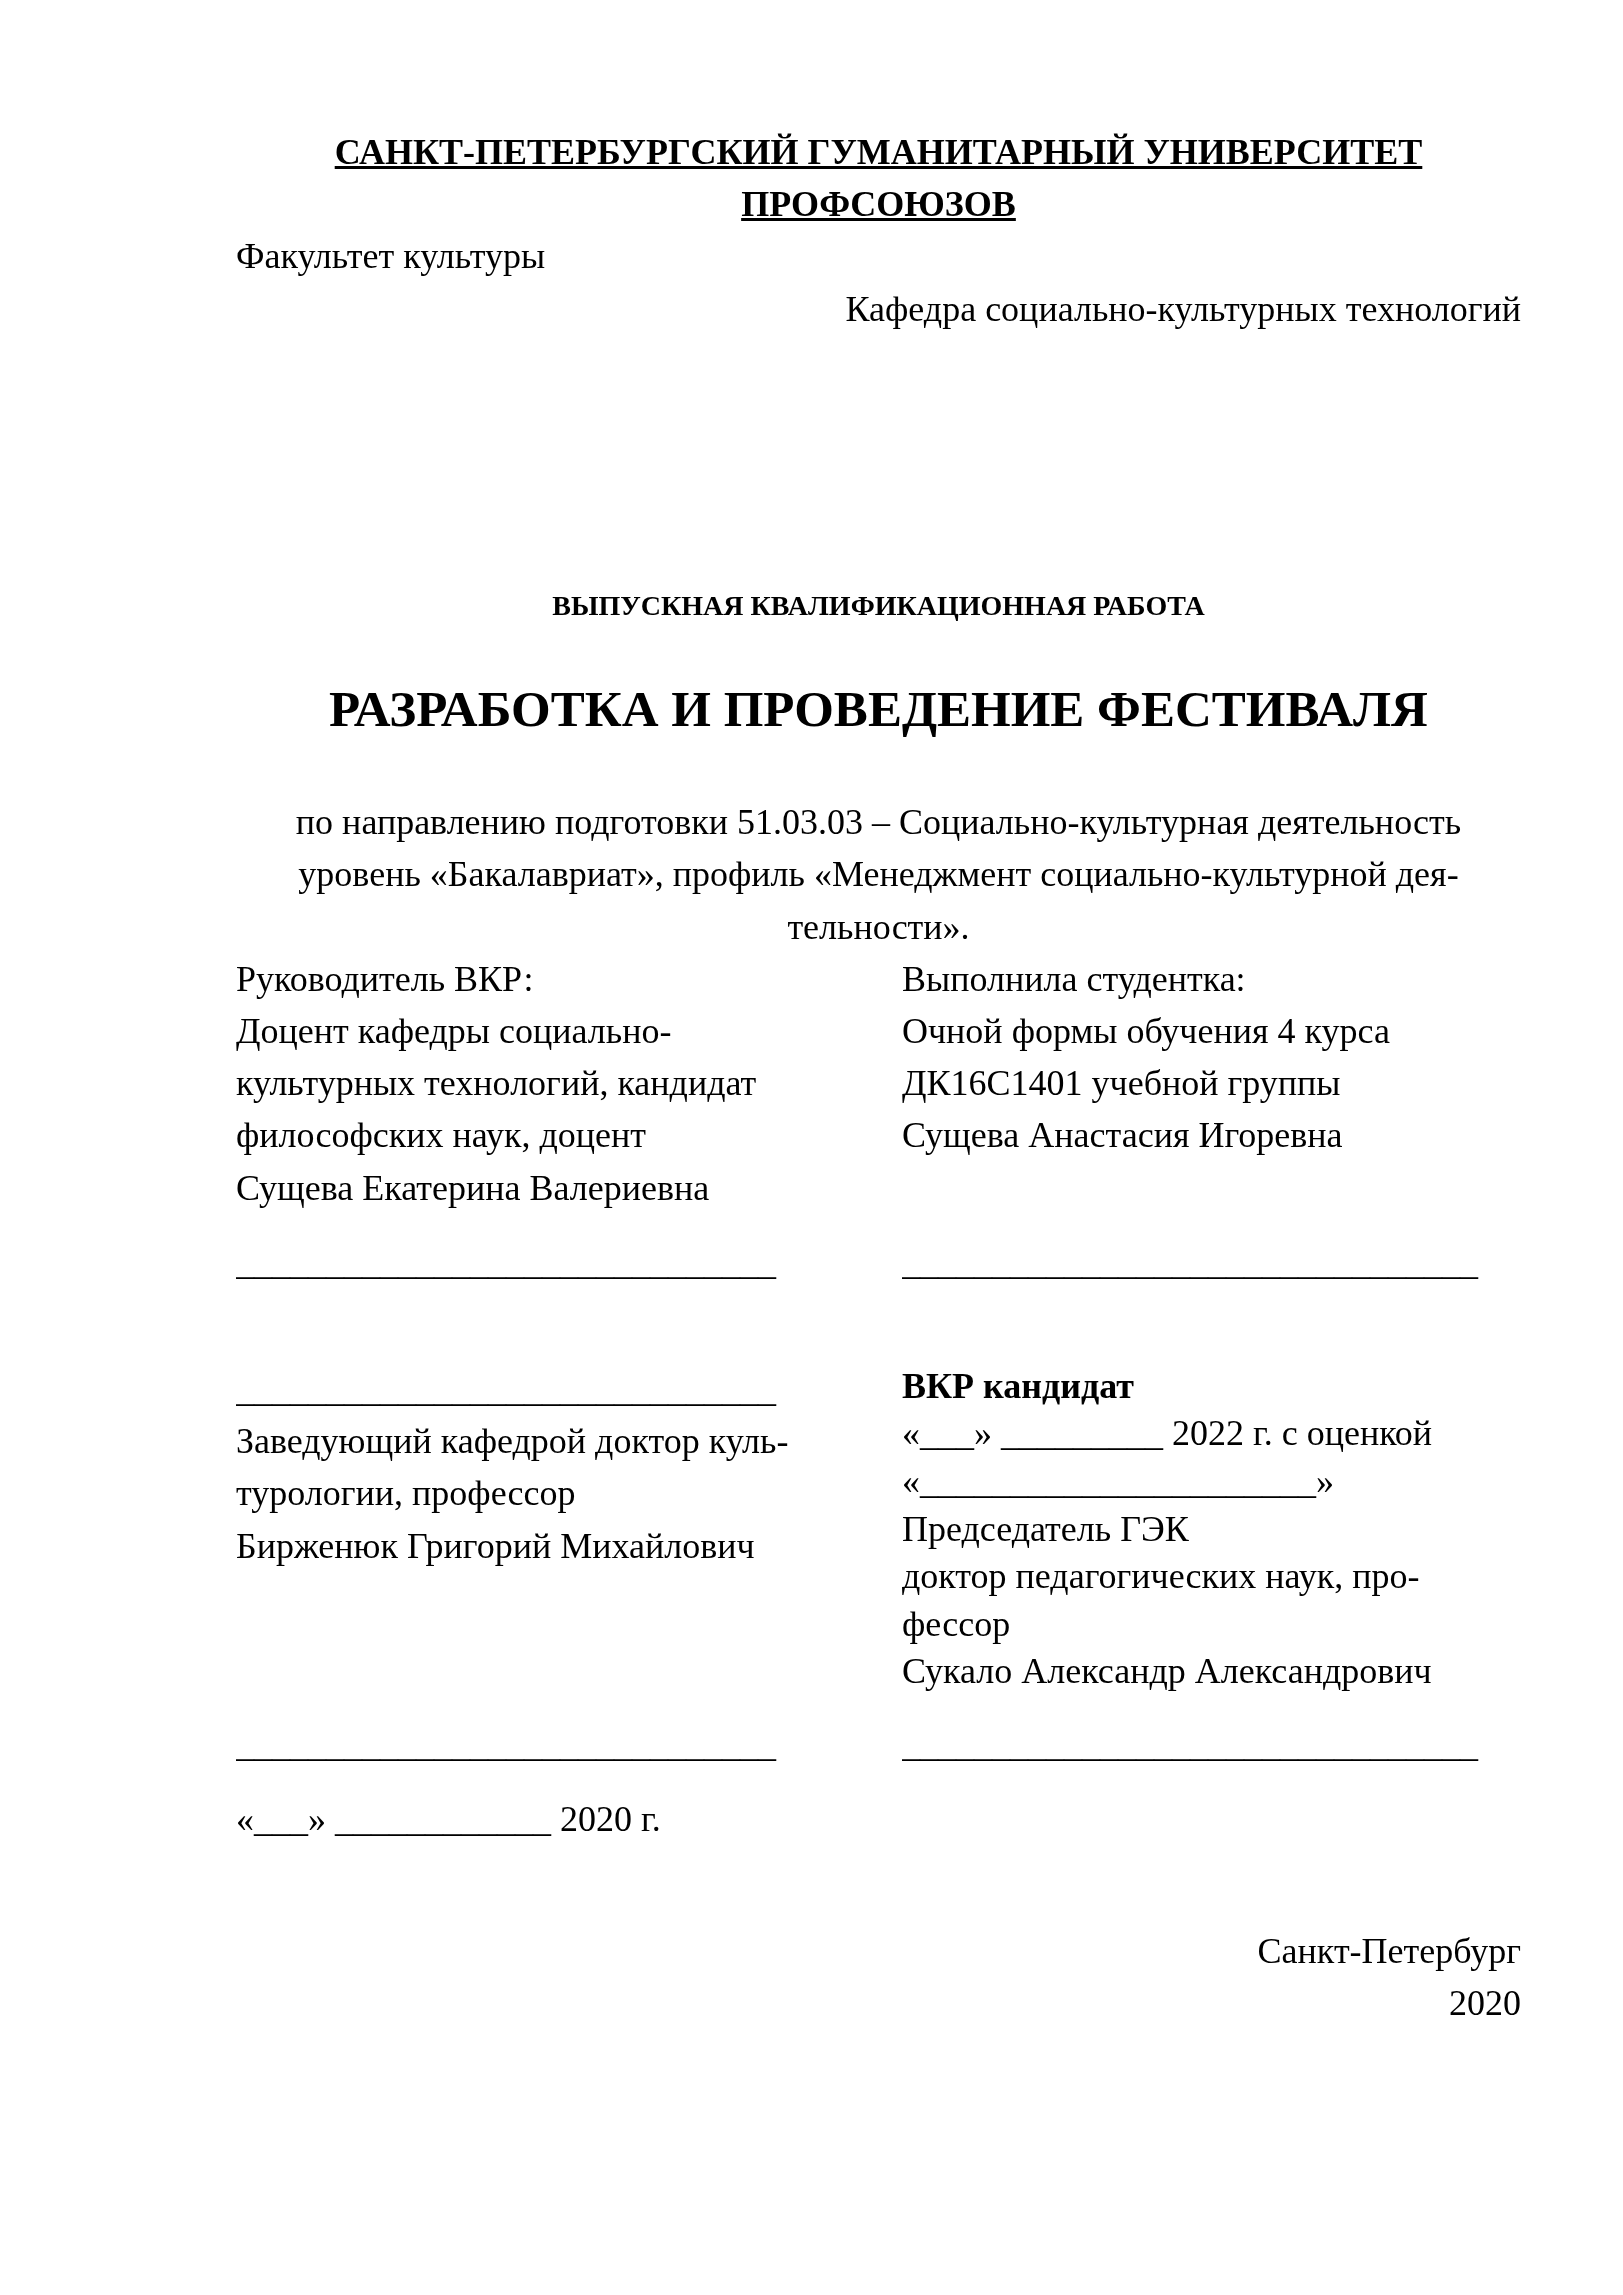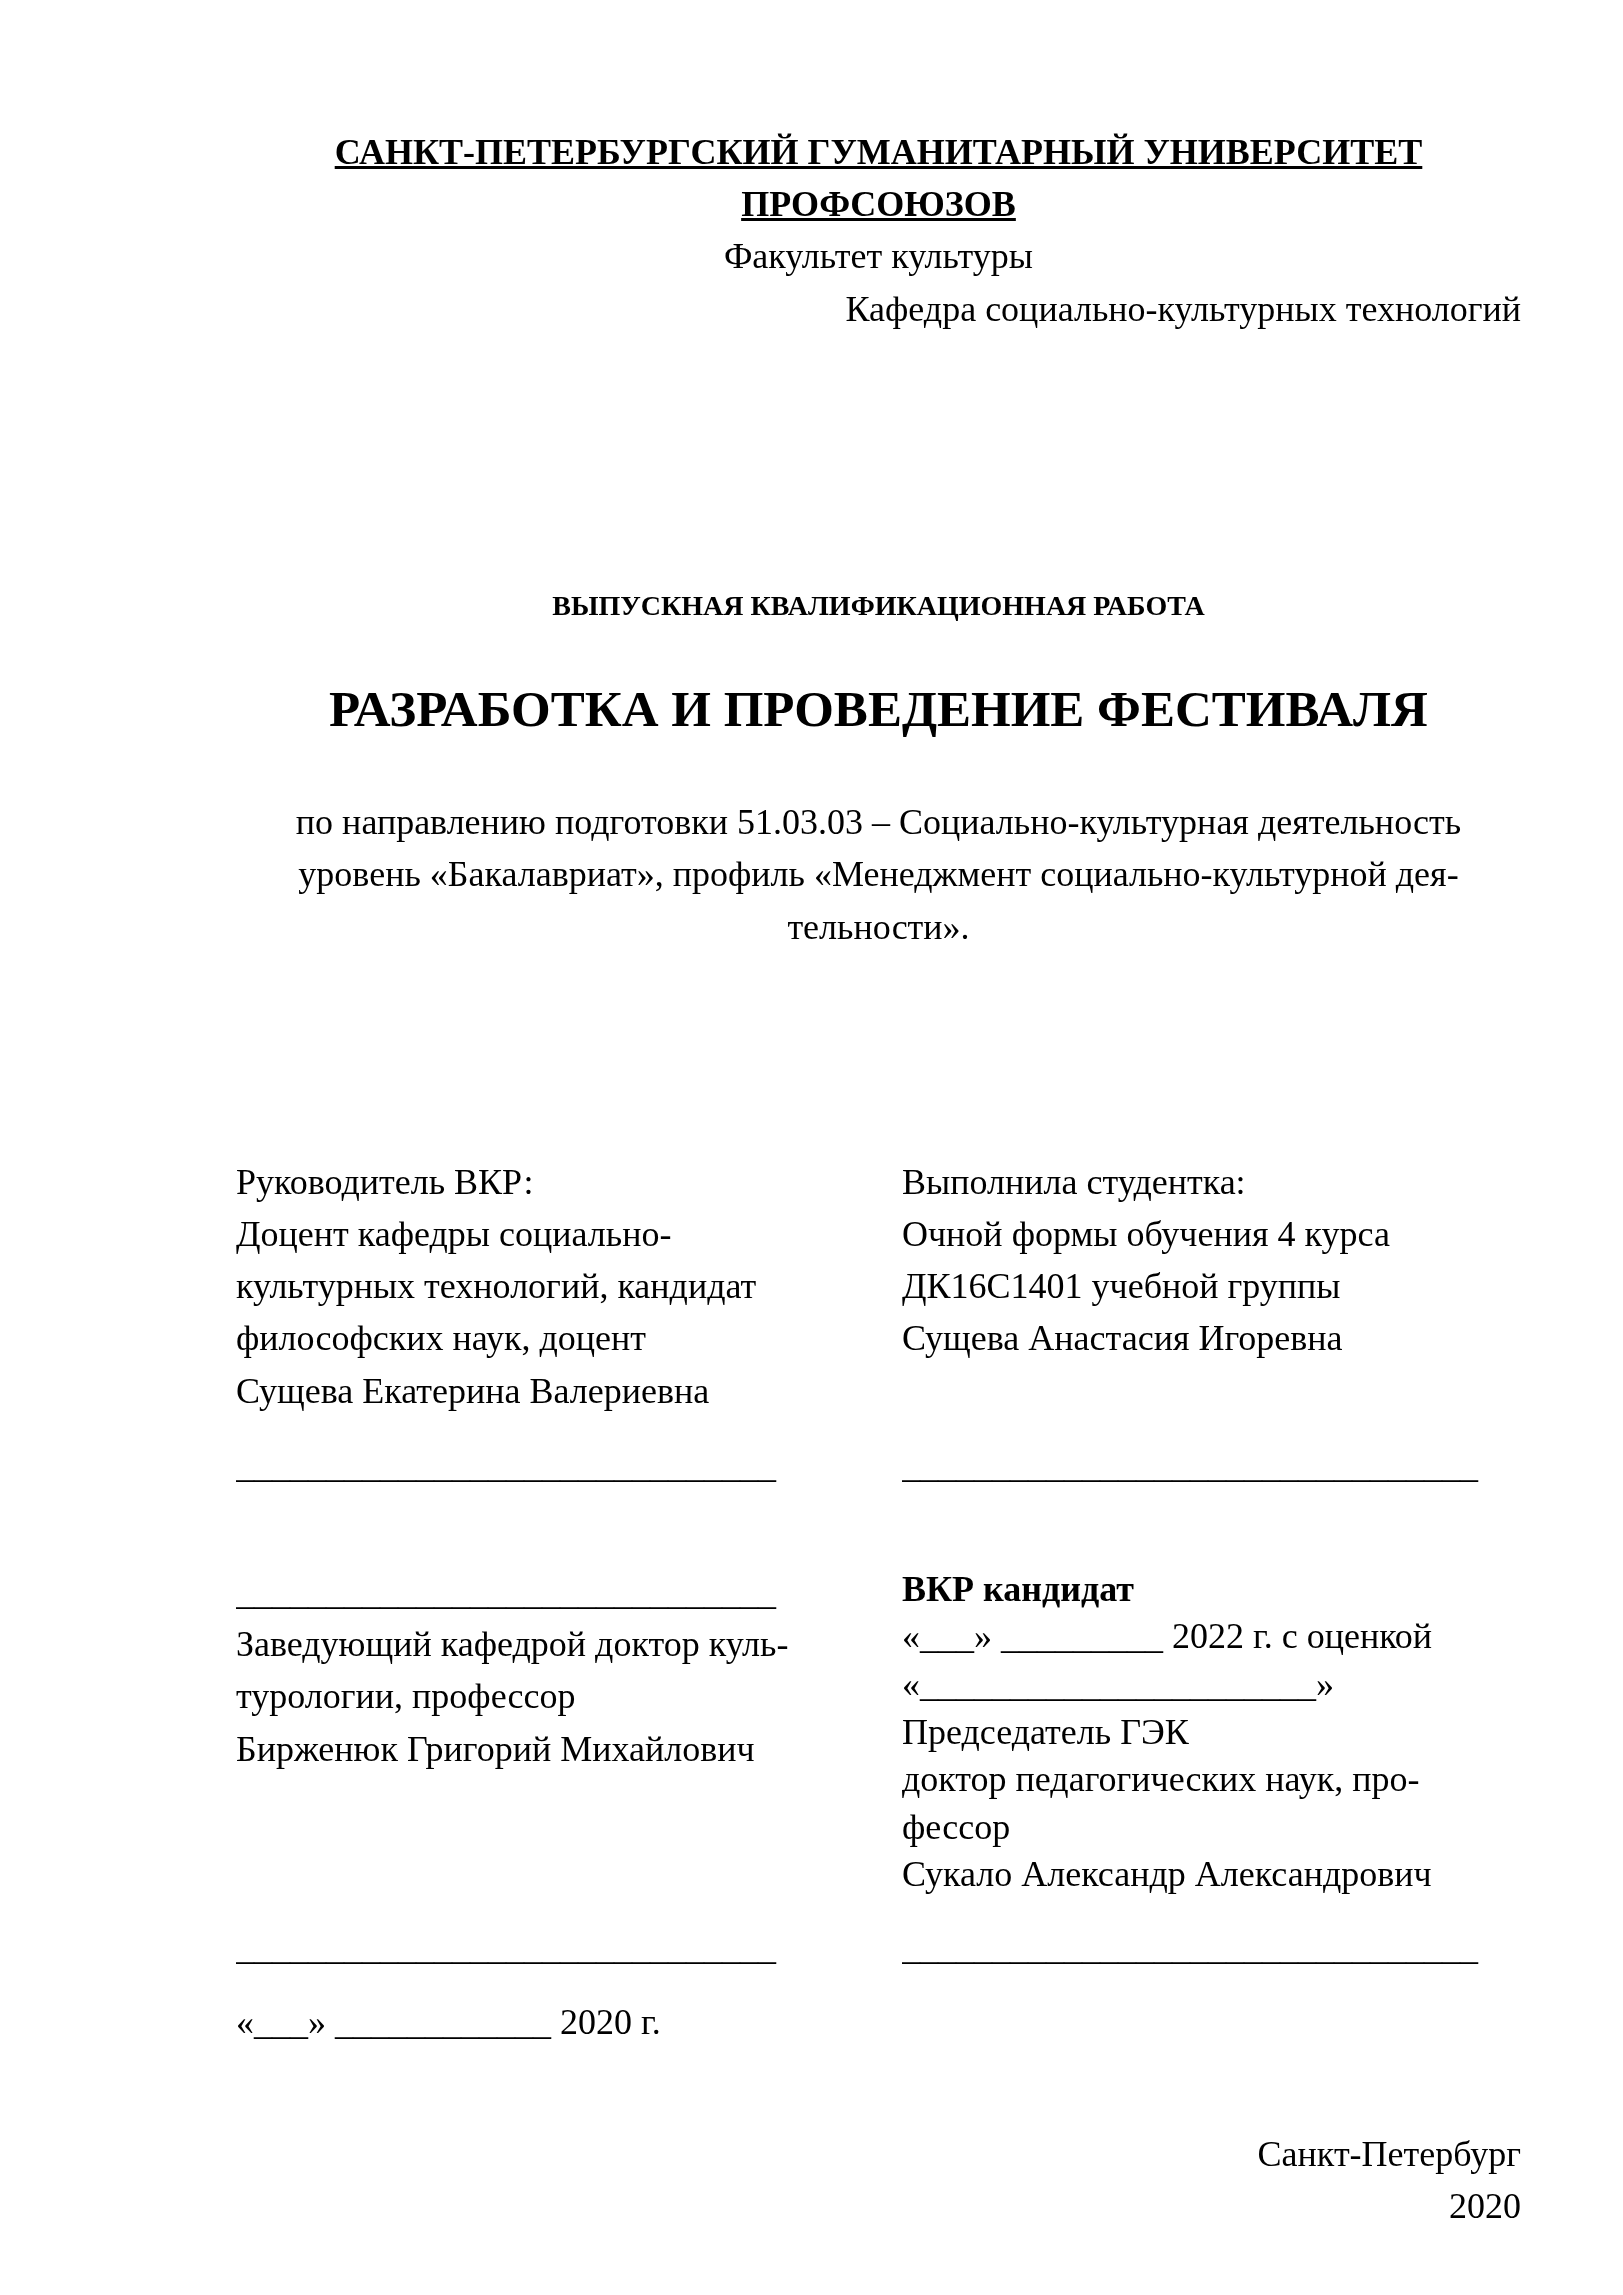--- a/index.html
+++ b/index.html
@@ -19,35 +19,35 @@
     padding: 126px 102px 0 236px;
   }
   .pre { white-space: pre-line; }
 
   
   .university {
     text-align: center;
     font-weight: bold;
     text-decoration: underline;
   }
-  .faculty { text-align: center; }
+  .faculty { text-align: left; }
   .department { text-align: right; }
 
   
   .title-block { margin-top: 251px; text-align: center; }
   .work-type { font-weight: bold; font-size: 28px; }
   .work-name { font-weight: bold; font-size: 51px; margin-top: 47px; }
   .program { margin-top: 49px; white-space: pre-line; }
 
   
   .columns { display: flex; align-items: flex-start; }
   .col-left { flex: 0 0 666px; width: 666px; padding-right: 55px; }
   .col-right { flex: 1; }
 
-  .top-columns { margin-top: 203px; }
+  .top-columns { }
   .sig-row-1 { margin-top: 22px; }
   .block-2 { margin-top: 75px; }
   .block-2 .col-right { line-height: 1.32; }
   .sig-row-2 { margin-top: 22px; }
   .sig-line { white-space: nowrap; overflow: hidden; }
   .bold { font-weight: bold; }
 
   .date-line { margin-top: 23.6px; }
 
   .footer { margin-top: 79px; text-align: right; }

